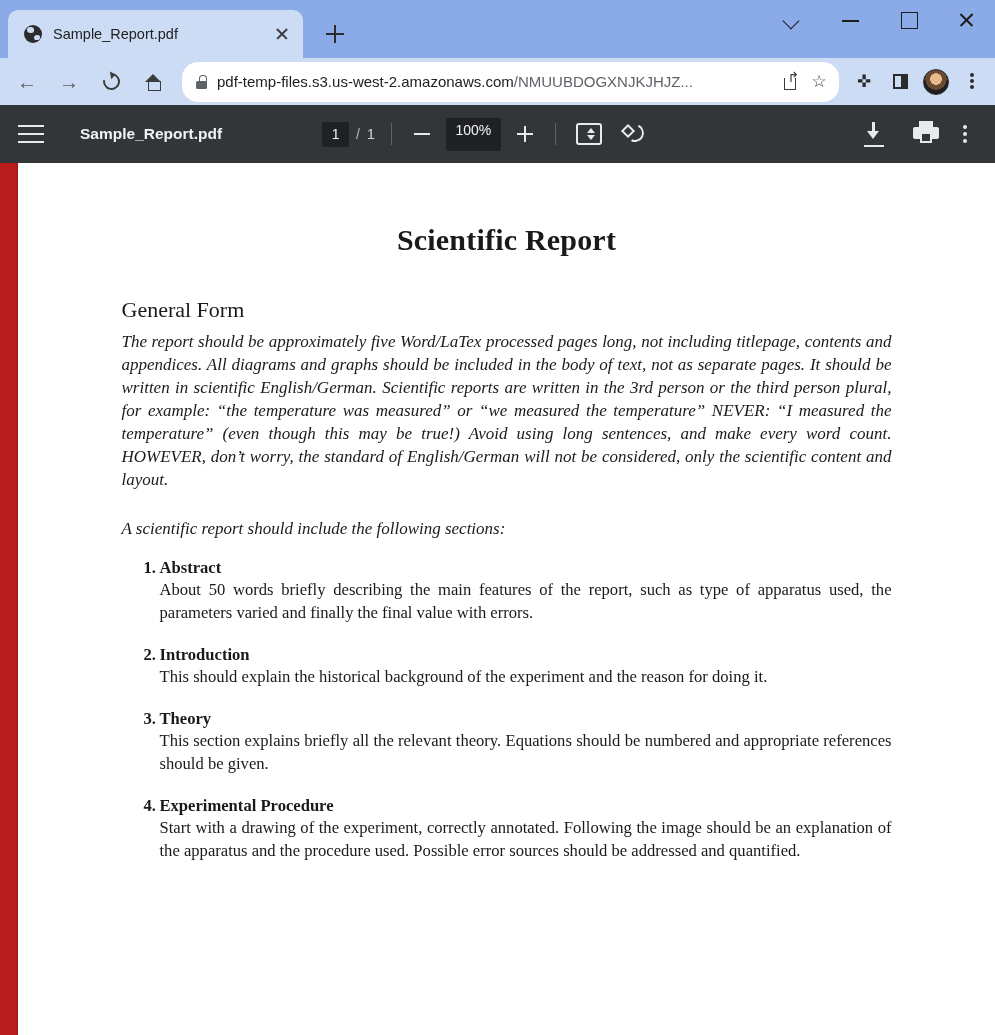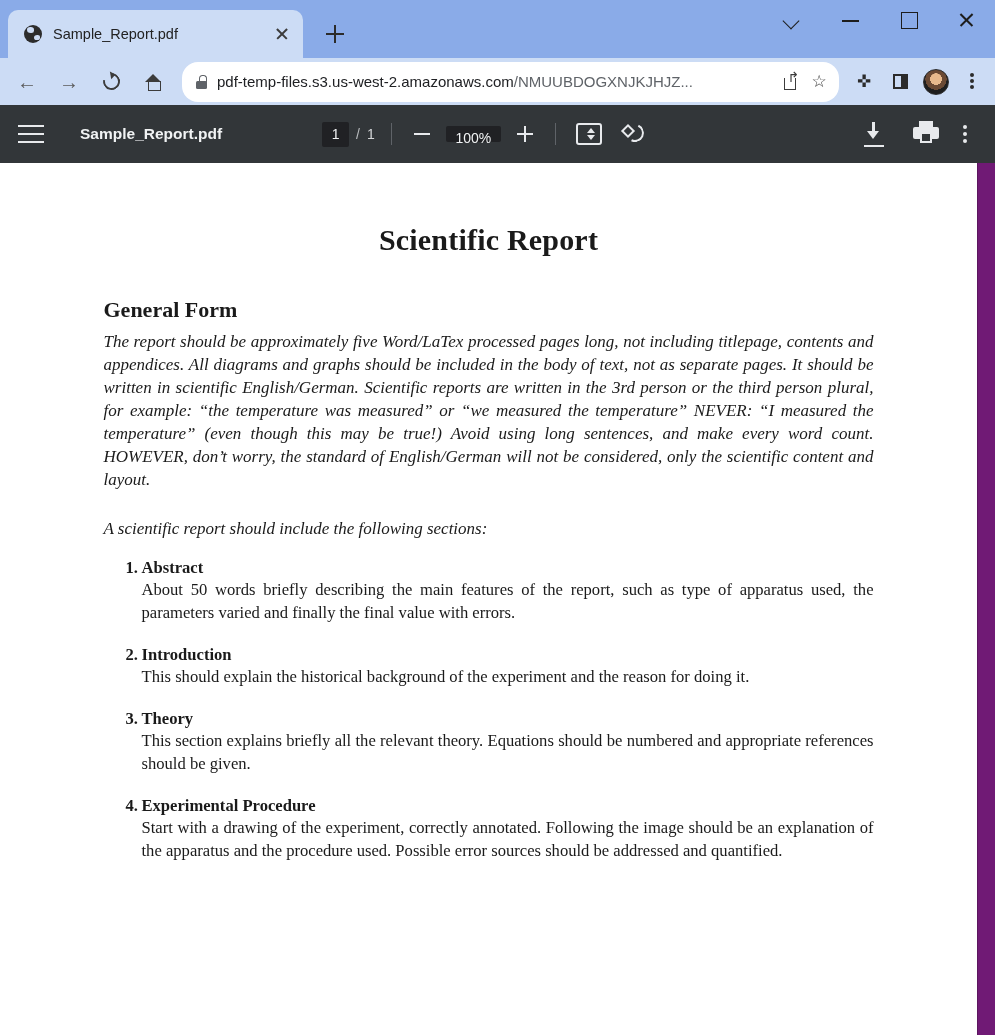--- a/index.html
+++ b/index.html
@@ -378,21 +378,21 @@
   }
   .zoom-plus::after {
     content: "";
     position: absolute;
     left: 12.9px; top: 6px;
     width: 2.2px; height: 16px;
     background: #e8eaed;
   }
   .zoom-level {
     min-width: 55px;
-    height: 16px;
+    height: 33px;
     background: #202124;
     color: #f1f3f4;
     font-size: 14px;
     text-align: center;
     line-height: 25px;
     border-radius: 2px;
     margin: 0 10px;
     padding: 0 6px;
   }
   .fit-btn {
@@ -503,25 +503,25 @@
     border-radius: 50%;
     background: #e8eaed;
     box-shadow: 0 -7px 0 #e8eaed, 0 7px 0 #e8eaed;
     margin: 0 10px 0 0;
     flex: 0 0 4px;
   }
 
   
   .viewer {
     flex: 1 1 auto;
-    background: #701a75;
+    background: #b91c1c;
     overflow: hidden;
     position: relative;
     display: flex;
-    justify-content: flex-start;
+    justify-content: flex-end;
   }
   .page {
     width: 977px;
     background: #ffffff;
     box-shadow: 0 0 0 1px rgba(0,0,0,0.18);
     padding: 60px 0 0 0;
     position: relative;
     overflow: hidden;
   }
   .doc {
@@ -532,21 +532,21 @@
   }
   .doc-title {
     text-align: center;
     font-size: 30px;
     font-weight: bold;
     letter-spacing: 0.2px;
     margin-bottom: 34px;
   }
   .sec-heading {
     font-size: 22px;
-    font-weight: bold;
+    font-weight: normal;
     margin-bottom: 7px;
     margin-top: 40px;
   }
   .para {
     font-size: 17px;
     line-height: 23px;
     text-align: justify;
     margin-bottom: 26px;
     font-style: italic;
   }

